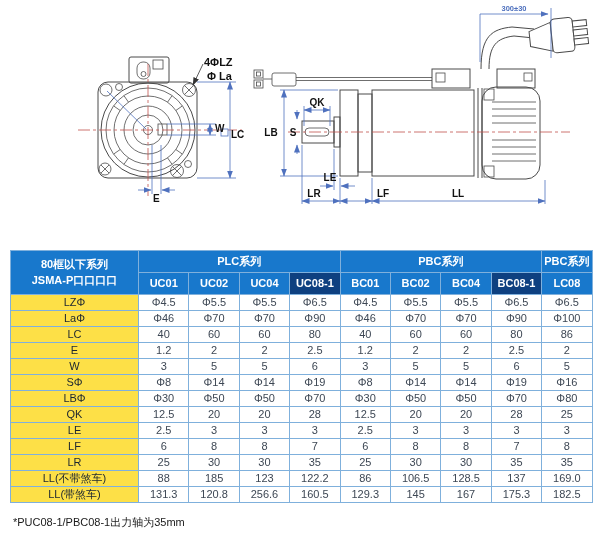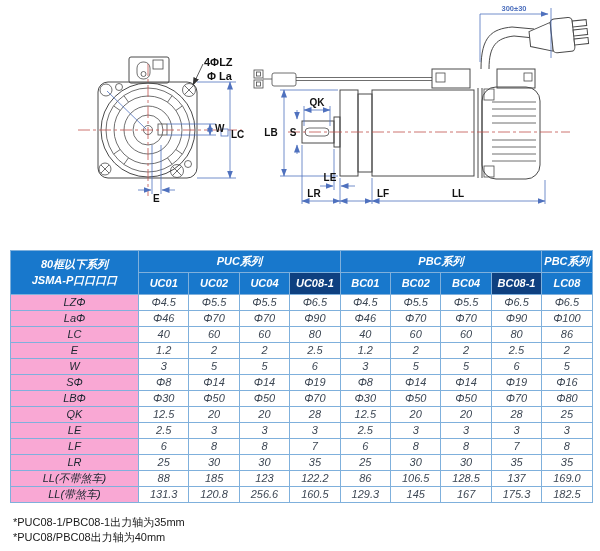--- a/index.html
+++ b/index.html
@@ -6,27 +6,27 @@
     --header-blue:#1878cc;
     --header-dark:#0e4080;
     --grid:#7fb0dc;
     --dim:#4f71be;
     --center:#c0504d;
   }
   html,body{margin:0;padding:0;background:#fff;}
   body{width:600px;height:551px;overflow:hidden;font-family:"Liberation Sans",sans-serif;}
   .diagram{display:block;width:600px;height:246px;}
   .spec-table{border-collapse:collapse;table-layout:fixed;width:582px;margin:4px 0 0 10px;
-              border:1px solid #5b9bd5;font-style:italic;}
+              border:1px solid #5b9bd5;}
   .spec-table th,.spec-table td{border:1px solid var(--grid);text-align:center;vertical-align:middle;
               padding:0;font-size:11px;overflow:hidden;white-space:nowrap;}
   .spec-table thead th{background:var(--header-blue);color:#fff;font-weight:700;height:21px;line-height:21px;}
   .spec-table thead th.corner{height:42px;line-height:1.45;font-size:11px;}
   .spec-table thead th.dark{background:var(--header-dark);margin-top:14px;}
-  .spec-table tbody th{font-weight:400;color:#1c2630;height:15px;line-height:15px;background:#f9a8d4;}
+  .spec-table tbody th{font-weight:400;color:#1c2630;height:15px;line-height:15px;background:#fde047;}
   .spec-table tbody td{color:#3d4754;height:15px;line-height:15px;background:#fff;}
   .footnotes{margin:12px 4px 0 13px;font-size:11px;color:#1a1a1a;line-height:1.35;}
   svg text{font-family:"Liberation Sans",sans-serif;}
   .lbl{font-size:10px;font-weight:700;fill:#111;}
   .lbl-lg{font-size:11px;font-weight:700;fill:#111;}
   .lbl-dim{font-size:7.5px;font-weight:700;fill:var(--dim);}
   .outline{stroke:#4a4a4a;stroke-width:1;fill:none;}
   .thin{stroke:#4a4a4a;stroke-width:.8;fill:none;}
   .dim{stroke:var(--dim);stroke-width:.8;fill:none;}
   .cen{stroke:var(--center);stroke-width:.8;fill:none;stroke-dasharray:12 3 3 3;}
@@ -222,21 +222,21 @@
   <colgroup>
     <col style="width:128px">
     <col span="9" style="width:50.4px">
   </colgroup>
   <thead>
     <tr>
       <th class="corner" rowspan="2">
         <div>80框以下系列</div>
         <div>JSMA-P口口口口</div>
       </th>
-      <th colspan="4">PUC系列</th>
+      <th colspan="4">PLC系列</th>
       <th colspan="4">PBC系列</th>
       <th colspan="1">PBC系列</th>
     </tr>
     <tr>
         <th>UC01</th>
         <th>UC02</th>
         <th>UC04</th>
         <th class="dark">UC08-1</th>
         <th>BC01</th>
         <th>BC02</th>
@@ -400,14 +400,13 @@
         <td>145</td>
         <td>167</td>
         <td>175.3</td>
         <td>182.5</td>
       </tr>
     </tbody>
 </table>
 
 <div class="footnotes">
   <div>*PUC08-1/PBC08-1出力轴为35mm</div>
-  <div>*PUC08/PBC08出力轴为40mm</div>
 </div>
 
 </body></html>

